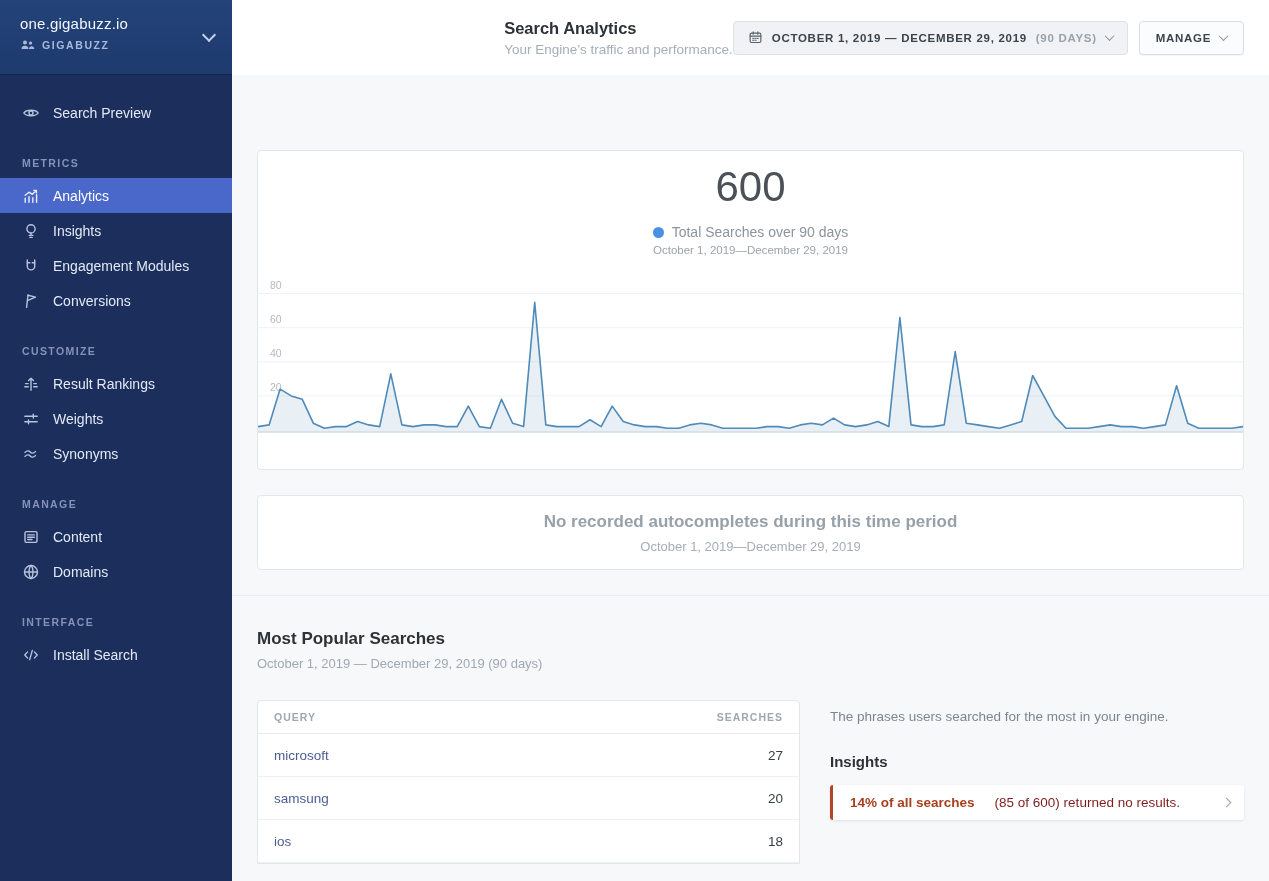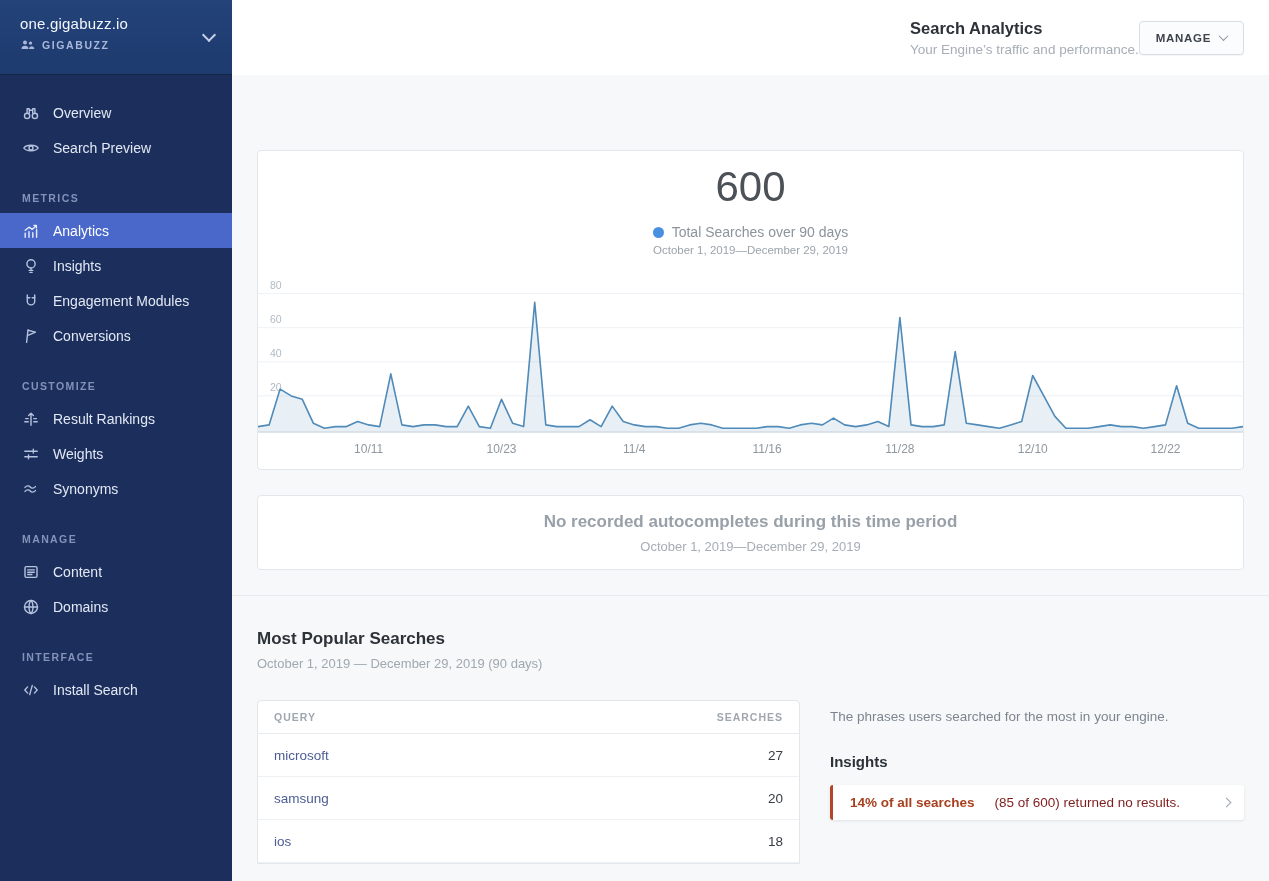--- a/index.html
+++ b/index.html
@@ -92,28 +92,20 @@
           <path d="M10.8 11.4c.2-2.2 1.5-3.4 3.2-3.4 1.7 0 3 1.2 3.2 3.4z"></path>
       </svg>
       <span>GIGABUZZ</span>
     </div>
     <i class="side-chev"></i>
   </div>
 
   <nav class="nav">
     <div class="nav-item">
       <svg class="nico" width="18" height="18" viewBox="0 0 18 18">
-        <circle cx="5.1" cy="11.9" r="2.6"></circle>
-          <circle cx="12.9" cy="11.9" r="2.6"></circle>
-        <path d="M5.1 9.3V4.7h2.2v4.4M12.9 9.3V4.7h-2.2v4.4M7.3 6.2h3.4"></path>
-      </svg>
-      <span>Overview</span>
-    </div>
-    <div class="nav-item">
-      <svg class="nico" width="18" height="18" viewBox="0 0 18 18">
         <path d="M1.8 9C4.1 5.3 13.9 5.3 16.2 9 13.9 12.7 4.1 12.7 1.8 9z"></path>
           <circle cx="9" cy="9" r="2"></circle>
       </svg>
       <span>Search Preview</span>
     </div>
 
     <div class="nav-label">METRICS</div>
     <div class="nav-item active">
       <svg class="nico" width="18" height="18" viewBox="0 0 18 18">
         <path d="M3.2 15.3v-4.2M7 15.3V9.6M10.8 15.3v-4.6M14.6 15.3V7.6"></path>
@@ -192,20 +184,30 @@
   </nav>
 </div>
 
 <div class="main">
   <div class="topbar">
     <div>
       <div class="page-title">Search Analytics</div>
       <div class="page-sub">Your Engine’s traffic and performance.</div>
     </div>
     <div class="controls">
+      <div class="btn date-btn">
+        <svg class="nico cal" width="15" height="15" viewBox="0 0 18 18">
+          <rect x="2.6" y="3.8" width="12.8" height="11.2" rx="1.5"></rect>
+          <path d="M2.6 7.4h12.8M6.2 2.2v2.8M11.8 2.2v2.8"></path>
+          <path stroke-width="1.2" d="M5.6 10h1.5M8.3 10h1.5M11 10h1.5M5.6 12.3h1.5M8.3 12.3h1.5"></path>
+        </svg>
+        <span>OCTOBER 1, 2019 — DECEMBER 29, 2019</span>
+        <span class="suffix">(90 DAYS)</span>
+        <i class="chev"></i>
+      </div>
       <div class="btn export-btn">
         <span>MANAGE</span>
         <i class="chev"></i>
       </div>
     </div>
   </div>
 
   <div class="content">
     <div class="pad">
 
@@ -224,29 +226,20 @@
               <text x="12" y="85.8" font-size="10.5" fill="#b3bac3" font-family="Liberation Sans, sans-serif">40</text>
               <line x1="0" x2="985" y1="56.7" y2="56.7" stroke="#eef1f5" stroke-width="1"></line>
               <text x="12" y="51.7" font-size="10.5" fill="#b3bac3" font-family="Liberation Sans, sans-serif">60</text>
               <line x1="0" x2="985" y1="22.6" y2="22.6" stroke="#eef1f5" stroke-width="1"></line>
               <text x="12" y="17.6" font-size="10.5" fill="#b3bac3" font-family="Liberation Sans, sans-serif">80</text>
               <polygon points="0,161 0.0,155.6 11.1,153.9 22.1,118.1 33.2,124.9 44.3,128.3 55.3,152.2 66.4,157.3 77.5,155.6 88.5,155.6 99.6,150.5 110.7,153.9 121.7,155.6 132.8,102.8 143.9,153.9 154.9,155.6 166.0,153.9 177.1,153.9 188.1,155.6 199.2,155.6 210.3,135.1 221.3,155.6 232.4,157.3 243.5,128.3 254.6,152.2 265.6,155.6 276.7,31.2 287.8,153.9 298.8,155.6 309.9,155.6 321.0,155.6 332.0,148.8 343.1,155.6 354.2,135.1 365.2,150.5 376.3,153.9 387.4,155.6 398.4,155.6 409.5,157.3 420.6,157.3 431.6,153.9 442.7,152.2 453.8,153.9 464.8,157.3 475.9,157.3 487.0,157.3 498.0,157.3 509.1,155.6 520.2,155.6 531.2,157.3 542.3,153.9 553.4,152.2 564.4,153.9 575.5,147.1 586.6,153.9 597.6,155.6 608.7,153.9 619.8,150.5 630.8,155.6 641.9,46.5 653.0,153.9 664.0,155.6 675.1,155.6 686.2,153.9 697.2,80.6 708.3,152.2 719.4,153.9 730.4,155.6 741.5,157.3 752.6,153.9 763.7,150.5 774.7,104.5 785.8,124.9 796.9,145.4 807.9,157.3 819.0,157.3 830.1,157.3 841.1,155.6 852.2,153.9 863.3,155.6 874.3,155.6 885.4,157.3 896.5,155.6 907.5,153.9 918.6,114.7 929.7,152.2 940.7,157.3 951.8,157.3 962.9,157.3 973.9,157.3 985.0,155.6 985,161" fill="#4f8ab8" opacity="0.13"></polygon>
               <polyline points="0.0,155.6 11.1,153.9 22.1,118.1 33.2,124.9 44.3,128.3 55.3,152.2 66.4,157.3 77.5,155.6 88.5,155.6 99.6,150.5 110.7,153.9 121.7,155.6 132.8,102.8 143.9,153.9 154.9,155.6 166.0,153.9 177.1,153.9 188.1,155.6 199.2,155.6 210.3,135.1 221.3,155.6 232.4,157.3 243.5,128.3 254.6,152.2 265.6,155.6 276.7,31.2 287.8,153.9 298.8,155.6 309.9,155.6 321.0,155.6 332.0,148.8 343.1,155.6 354.2,135.1 365.2,150.5 376.3,153.9 387.4,155.6 398.4,155.6 409.5,157.3 420.6,157.3 431.6,153.9 442.7,152.2 453.8,153.9 464.8,157.3 475.9,157.3 487.0,157.3 498.0,157.3 509.1,155.6 520.2,155.6 531.2,157.3 542.3,153.9 553.4,152.2 564.4,153.9 575.5,147.1 586.6,153.9 597.6,155.6 608.7,153.9 619.8,150.5 630.8,155.6 641.9,46.5 653.0,153.9 664.0,155.6 675.1,155.6 686.2,153.9 697.2,80.6 708.3,152.2 719.4,153.9 730.4,155.6 741.5,157.3 752.6,153.9 763.7,150.5 774.7,104.5 785.8,124.9 796.9,145.4 807.9,157.3 819.0,157.3 830.1,157.3 841.1,155.6 852.2,153.9 863.3,155.6 874.3,155.6 885.4,157.3 896.5,155.6 907.5,153.9 918.6,114.7 929.7,152.2 940.7,157.3 951.8,157.3 962.9,157.3 973.9,157.3 985.0,155.6" fill="none" stroke="#4f8ab8" stroke-width="1.6" stroke-linejoin="round"></polyline>
               <line x1="0" x2="985" y1="161" y2="161" stroke="#d4dbe2" stroke-width="1.5"></line>
             </svg>
         </div>
-        <div class="x-labels" id="x-labels">
-            <span style="left: 11.236%;">10/11</span>
-            <span style="left: 24.7191%;">10/23</span>
-            <span style="left: 38.2022%;">11/4</span>
-            <span style="left: 51.6854%;">11/16</span>
-            <span style="left: 65.1685%;">11/28</span>
-            <span style="left: 78.6517%;">12/10</span>
-            <span style="left: 92.1348%;">12/22</span>
-          </div>
       </div>
 
       <div class="card auto-card">
         <div class="auto-msg">No recorded autocompletes during this time period</div>
         <div class="auto-range">October 1, 2019—December 29, 2019</div>
       </div>
     </div>
 
     <div class="bottom-section">
       <div class="mps-title">Most Popular Searches</div>

